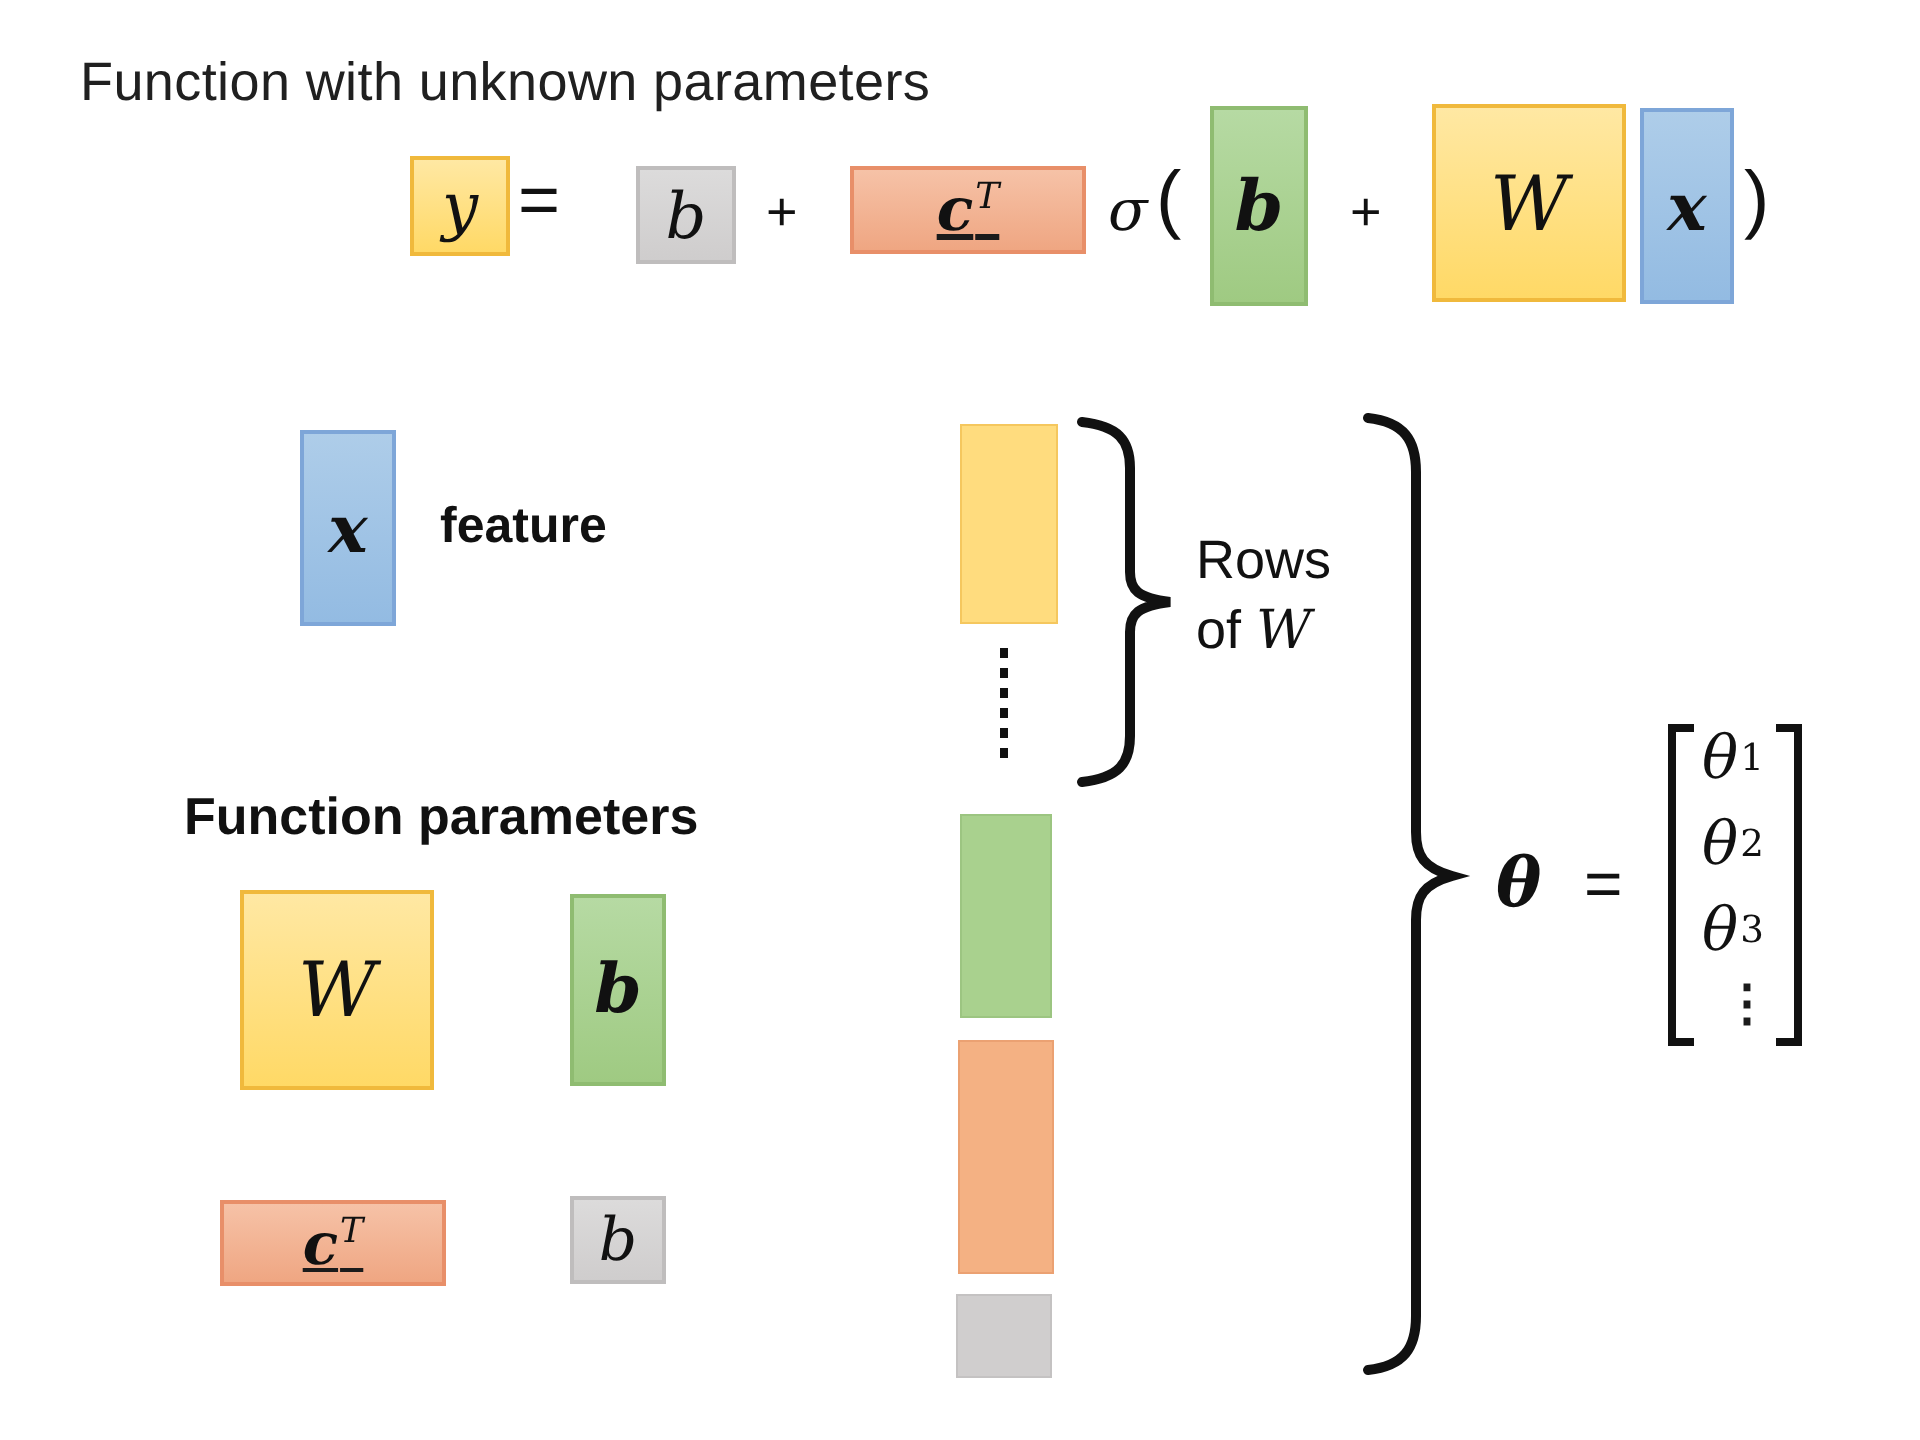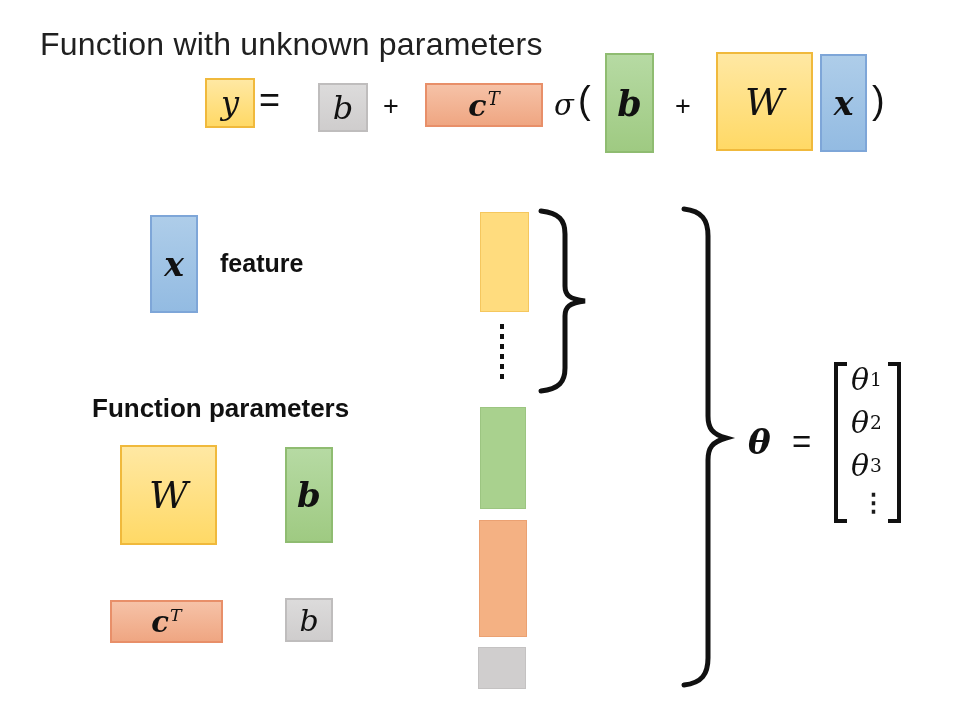--- a/index.html
+++ b/index.html
@@ -9,33 +9,33 @@
     --blue-fill:#93BBE2;   --blue-fill-light:#AECDE9;   --blue-border:#7EA6D8;
     --salmon-fill:#EFA682; --salmon-fill-light:#F6C2A7; --salmon-border:#E88F69;
     --gray-fill:#CFCDCD;   --gray-fill-light:#DCDBDB;   --gray-border:#BFBDBD;
     --ink:#1b1b1b;
   }
   .canvas {
     position:relative; width:960px; height:720px; background:#ffffff; overflow:hidden;
     font-family:"Liberation Sans", sans-serif; color:var(--ink);
   }
   .abs { position:absolute; }
-  .title { font-size:32px; font-weight:400; letter-spacing:0.2px; color:#202020; }
+  .title { font-size:27px; font-weight:400; letter-spacing:0.2px; color:#202020; }
   .label-bold { font-weight:700; font-size:25px; color:#111; }
   .plain-label { font-size:27px; line-height:35px; color:#111; }
 
   .math { font-family:"DejaVu Serif","Liberation Serif",serif; font-style:italic; color:#111; }
   .math-bold { font-weight:700; }
   .op { font-family:"Liberation Sans",sans-serif; font-style:normal; color:#111; }
 
   .box { display:flex; align-items:center; justify-content:center; box-sizing:border-box; }
   .box-yellow { background:linear-gradient(180deg,var(--yellow-fill-light),var(--yellow-fill)); border:2px solid var(--yellow-border); }
   .box-green  { background:linear-gradient(180deg,var(--green-fill-light),var(--green-fill));  border:2px solid var(--green-border); }
   .box-blue   { background:linear-gradient(180deg,var(--blue-fill-light),var(--blue-fill));   border:2px solid var(--blue-border); }
-  .box-salmon { background:linear-gradient(180deg,var(--salmon-fill-light),var(--salmon-fill)); border:2px solid var(--salmon-border); }
+  .box-salmon { background:linear-gradient(180deg,var(--salmon-fill-light),var(--salmon-fill)); border:2px solid var(--salmon-border);text-decoration:underline; }
   .box-gray   { background:linear-gradient(180deg,var(--gray-fill-light),var(--gray-fill));   border:2px solid var(--gray-border); }
   .box-flat-yellow { background:#FFDC7E; border:1px solid #F5C75E; }
   .box-flat-green  { background:#A9D18E; border:1px solid #9CC581; }
   .box-flat-orange { background:#F4B183; border:1px solid #EBA172; }
   .box-flat-gray   { background:#D0CECE; border:1px solid #C4C2C2; }
 
   sup.t { font-size:0.60em; font-style:italic; font-weight:400; vertical-align:super; margin-left:1px; }
   sub.s { font-size:0.62em; font-style:normal; font-weight:400; vertical-align:sub; margin-left:1px; }
 
   .dotcol { display:flex; flex-direction:column; gap:5px; }
@@ -128,20 +128,24 @@
   <div class="abs box-flat-green" style="left:480px; top:407px; width:44px; height:100px;"></div>
 
   <div class="abs box-flat-orange" style="left:479px; top:520px; width:46px; height:115px;"></div>
 
   <div class="abs box-flat-gray" style="left:478px; top:647px; width:46px; height:40px;"></div>
 
   <svg class="abs brace" style="left:533px; top:208px;" width="55" height="186" viewBox="0 0 55 186">
     <path d="M8,3 C26,5 32,12 32,26 L32,78 C32,87 36,91 52,93 C36,95 32,99 32,108 L32,160 C32,174 26,181 8,183" fill="none" stroke="#111" stroke-width="5" stroke-linecap="round"></path>
   </svg>
 
+  <div class="abs plain-label" style="left:598px; top:263px;">
+    <div><span>Rows</span></div>
+    <div><span>of </span><span class="math" style="font-size:27px;">W</span></div>
+  </div>
 
   <svg class="abs brace" style="left:678px; top:206px;" width="52" height="482" viewBox="0 0 52 482">
     <path d="M6,3 C24,5 30,14 30,30 L30,210 C30,222 34,228 48,232 C34,236 30,242 30,254 L30,452 C30,468 24,477 6,479" fill="none" stroke="#111" stroke-width="5" stroke-linecap="round"></path>
   </svg>
 
   <div class="abs math math-bold" style="left:748px; top:422px; font-size:34px;">θ</div>
 
   <div class="abs op" style="left:792px; top:423px; font-size:33px;">=</div>
 
   <div class="abs mbracket left" style="left:834px; top:362px;"></div>

